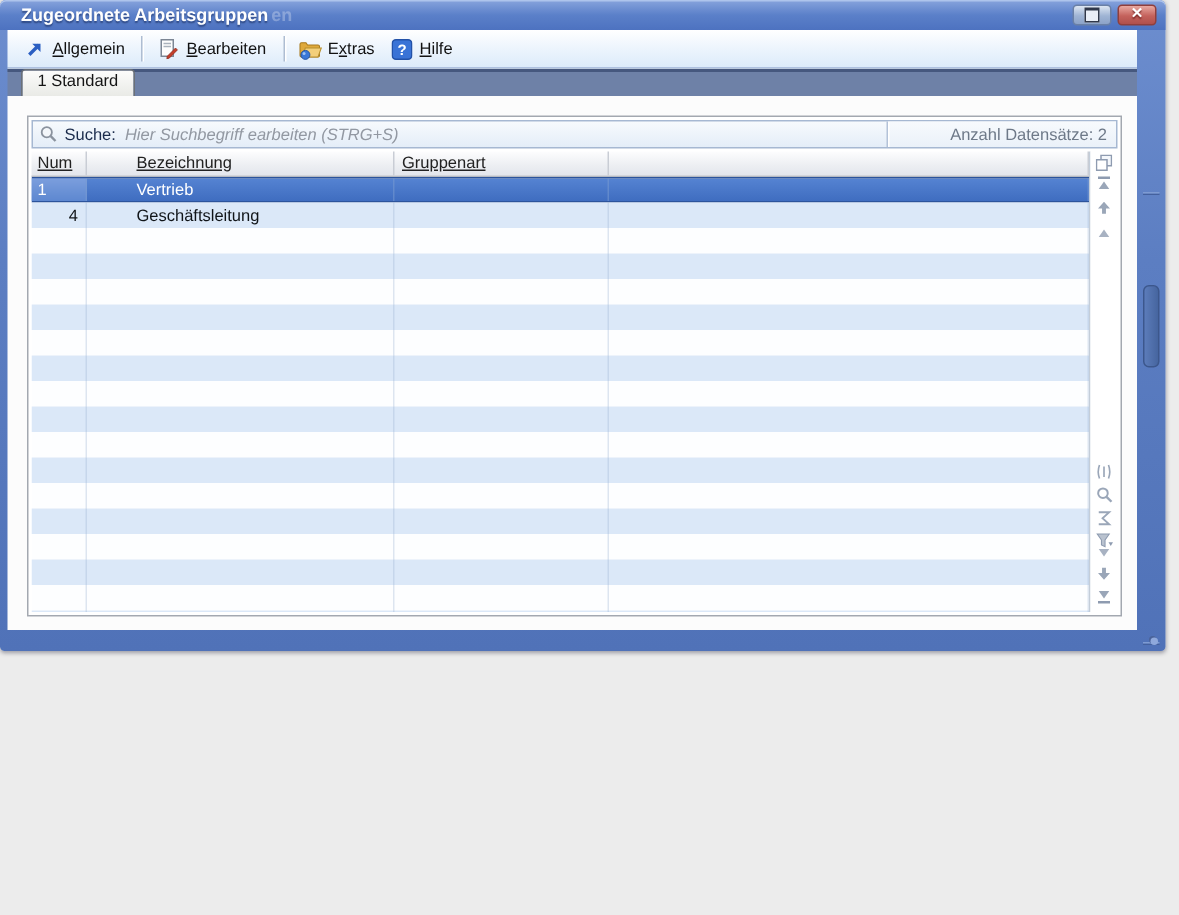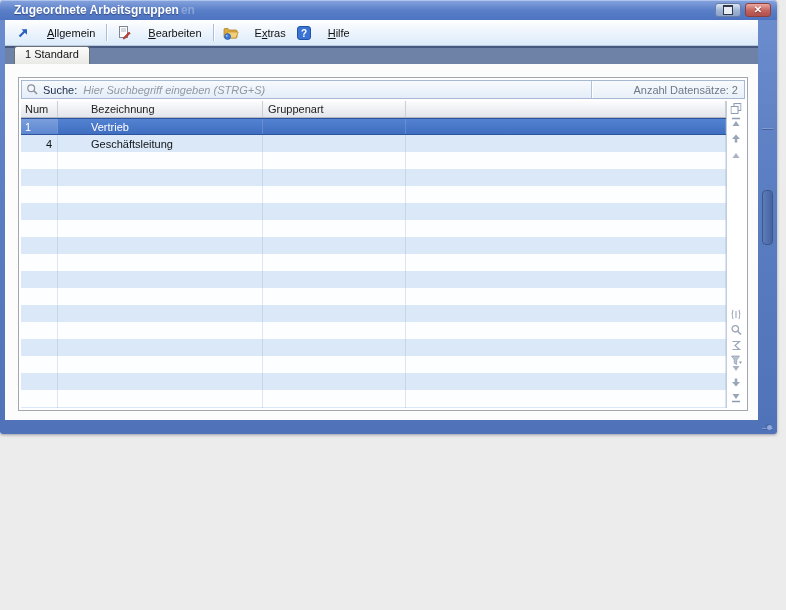--- a/index.html
+++ b/index.html
@@ -22,21 +22,21 @@
   .wbtn.max{background:linear-gradient(180deg,#dde6f2,#9fb4d4 55%,#8ca3c8);border:1px solid #6a80a6;}
   .wbtn.close{background:linear-gradient(180deg,#e9a9a1,#c4625c 55%,#b0504c);border:1px solid #8f3f3c;}
   .restore-glyph{width:8px;height:7px;border:1px solid #30384a;border-top-width:2px;background:#e9eef6;}
   .close-glyph{color:#fff;font-size:10px;font-weight:bold;line-height:1;text-shadow:0 1px 1px rgba(80,10,10,.6);}
 
   
   .toolbar{position:absolute;left:5px;right:19px;top:20px;height:26px;
     background:linear-gradient(180deg,#ffffff 0%,#eef5fd 45%,#dcebfa 100%);
     display:flex;align-items:center;padding:0 6px;box-sizing:border-box;
     border-bottom:1px solid #b9c8dd;}
-  .tbtn{display:flex;align-items:center;gap:16px;padding:2px 6px 2px 4px;border-radius:2px;font-size:11px;color:#111;}
+  .tbtn{display:flex;align-items:center;gap:4px;padding:2px 6px 2px 4px;border-radius:2px;font-size:11px;color:#111;}
   .tbicon{width:16px;height:16px;display:flex;align-items:center;justify-content:center;}
   .tbsep{width:1px;height:17px;background:#aebdd2;box-shadow:1px 0 0 #fff;margin:0 5px;}
   .tblabel u{text-decoration:underline;}
 
   
   .tabstrip{position:absolute;left:5px;right:19px;top:46px;height:18px;
     background:#6e81a7;border-top:2px solid #46587e;box-sizing:border-box;}
   .tab{position:absolute;left:9px;bottom:0;height:16px;padding:1px 10px 0 10px;
     background:linear-gradient(180deg,#fcfcfb,#e9eae6);
     border:1px solid #6a7078;border-bottom:none;border-radius:3px 3px 0 0;
@@ -55,21 +55,21 @@
   .search-placeholder{font-size:11px;font-style:italic;color:#9298a2;margin-left:6px;}
   .count-box{margin-left:auto;align-self:stretch;margin-top:0px;display:flex;align-items:center;
     border-left:1px solid #b3c2d8;box-shadow:inset 1px 0 0 #ffffff;
     background:linear-gradient(180deg,#f7fafd,#eaf1f9);
     padding:0 6px;font-size:11px;color:#6e7988;min-width:140px;justify-content:flex-end;}
 
   .gridbody{position:absolute;left:2px;right:2px;top:23px;bottom:2px;display:flex;}
   .tablecol{flex:0 0 706px;border-right:1px solid #c3cdd9;box-sizing:border-box;display:flex;flex-direction:column;}
   .thead{display:flex;height:16px;flex:0 0 16px;
     background:linear-gradient(180deg,#fdfdfe,#eceef2 60%,#e3e6ec);
-    border-bottom:1px solid #b5bac2;font-size:11px;color:#222;}
+    border-bottom:1px solid #b5bac2;font-size:11px;color:#222;text-decoration:underline;}
   .thead .cell{display:flex;align-items:center;border-right:1px solid #c9cdd5;box-sizing:border-box;}
   .c-num{width:37px;justify-content:flex-start;padding-left:4px;}
   .c-bez{width:177px;padding-left:5px;margin-left:28px;}
   .c-grp{width:143px;padding-left:5px;}
   .c-fill{flex:1;}
   .rows{flex:1;overflow:hidden;}
   .row{display:flex;height:17px;box-sizing:border-box;font-size:11px;color:#101418;}
   .row .cell{display:flex;align-items:center;border-right:1px solid rgba(150,172,205,.30);box-sizing:border-box;overflow:hidden;white-space:nowrap;}
   .row .c-num{justify-content:flex-end;padding-left:0;padding-right:5px;}
   .row.plain{background:#fdfeff;}
@@ -165,21 +165,21 @@
       <div class="grid">
 
         <div class="searchrow">
           <span style="display:flex;">
             <svg width="13" height="13" viewBox="0 0 13 13">
               <circle cx="5.2" cy="5.2" r="3.4" fill="#f3f6fa" stroke="#8a929e" stroke-width="1.2"></circle>
               <line x1="7.8" y1="7.8" x2="11" y2="11" stroke="#8a929e" stroke-width="1.6"></line>
             </svg>
           </span>
           <span class="search-label">Suche:</span>
-          <span class="search-placeholder">Hier Suchbegriff eingeben (STRG+S)</span>
+          <span class="search-placeholder">Hier Suchbegriff earbeiten (STRG+S)</span>
           <div class="count-box">Anzahl Datensätze: 2</div>
         </div>
 
         <div class="gridbody">
           <div class="tablecol">
             <div class="thead">
               <div class="cell c-num">Num</div>
               <div class="cell c-bez">Bezeichnung</div>
               <div class="cell c-grp">Gruppenart</div>
               <div class="cell c-fill"></div>

